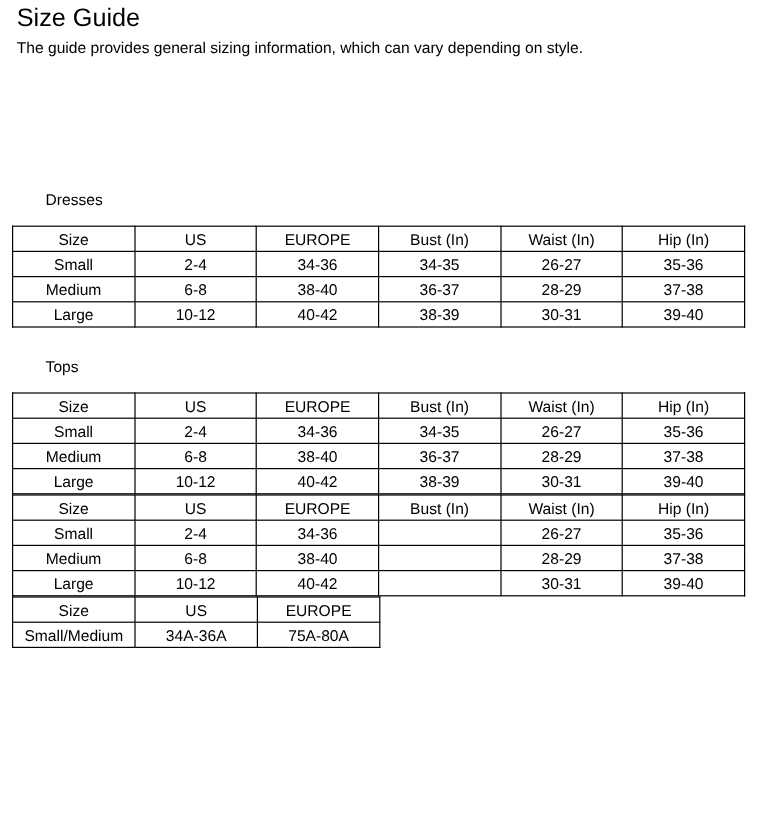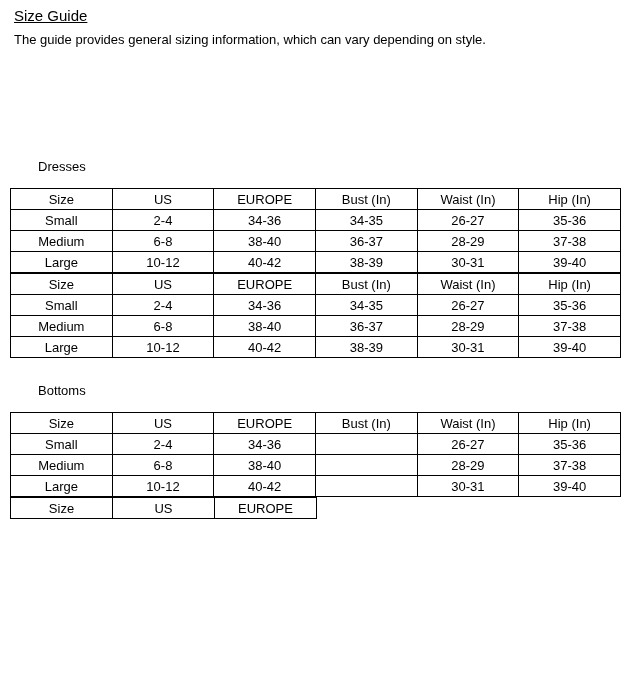--- a/index.html
+++ b/index.html
@@ -9,25 +9,24 @@
     color: #000000;
     font-family: "Liberation Sans", sans-serif;
   }
   .page {
     position: relative;
     width: 631px;
     height: 686px;
     overflow: hidden;
   }
   .page-title {
-    font-size: 15px;
+    font-size: 21px;
     font-weight: normal;
     line-height: 20px;
     margin: 6px 0 0 14px;
-    text-decoration: underline;
   }
   .page-subtitle {
     font-size: 13px;
     line-height: 14px;
     margin: 7px 0 12px 14px;
   }
   .sections { margin: 0; }
   .section-label {
     font-size: 13px;
     line-height: 15px;
@@ -98,20 +97,21 @@
               <td>10-12</td>
               <td>40-42</td>
               <td>38-39</td>
               <td>30-31</td>
               <td>39-40</td>
             </tr>
           </tbody>
         </table>
       </section>
       <section class="section">
+        <div class="section-label">Tops</div>
         <table class="size-table wide">
           <thead>
             <tr>
               <th>Size</th>
               <th>US</th>
               <th>EUROPE</th>
               <th>Bust (In)</th>
               <th>Waist (In)</th>
               <th>Hip (In)</th>
             </tr>
@@ -138,21 +138,20 @@
               <td>10-12</td>
               <td>40-42</td>
               <td>38-39</td>
               <td>30-31</td>
               <td>39-40</td>
             </tr>
           </tbody>
         </table>
       </section>
       <section class="section">
-        <div class="section-label">Bottoms</div>
         <table class="size-table wide">
           <thead>
             <tr>
               <th>Size</th>
               <th>US</th>
               <th>EUROPE</th>
               <th>Bust (In)</th>
               <th>Waist (In)</th>
               <th>Hip (In)</th>
             </tr>
@@ -188,17 +187,22 @@
       <section class="section">
         <table class="size-table narrow">
           <thead>
             <tr>
               <th>Size</th>
               <th>US</th>
               <th>EUROPE</th>
             </tr>
           </thead>
           <tbody>
+            <tr>
+              <td>Small/Medium</td>
+              <td>34A-36A</td>
+              <td>75A-80A</td>
+            </tr>
           </tbody>
         </table>
       </section>
     </div>
 </div>
 
 </body></html>

